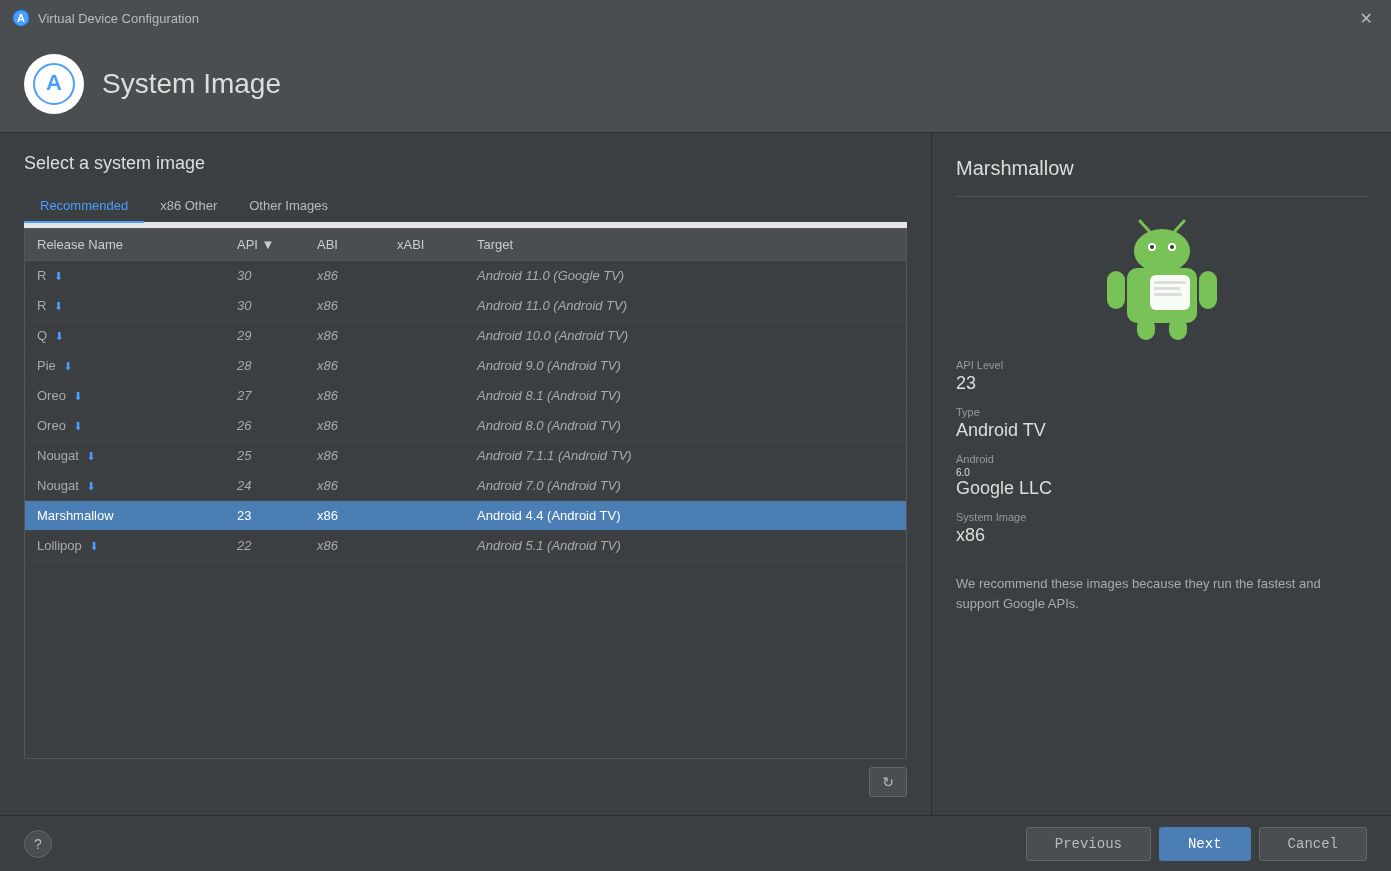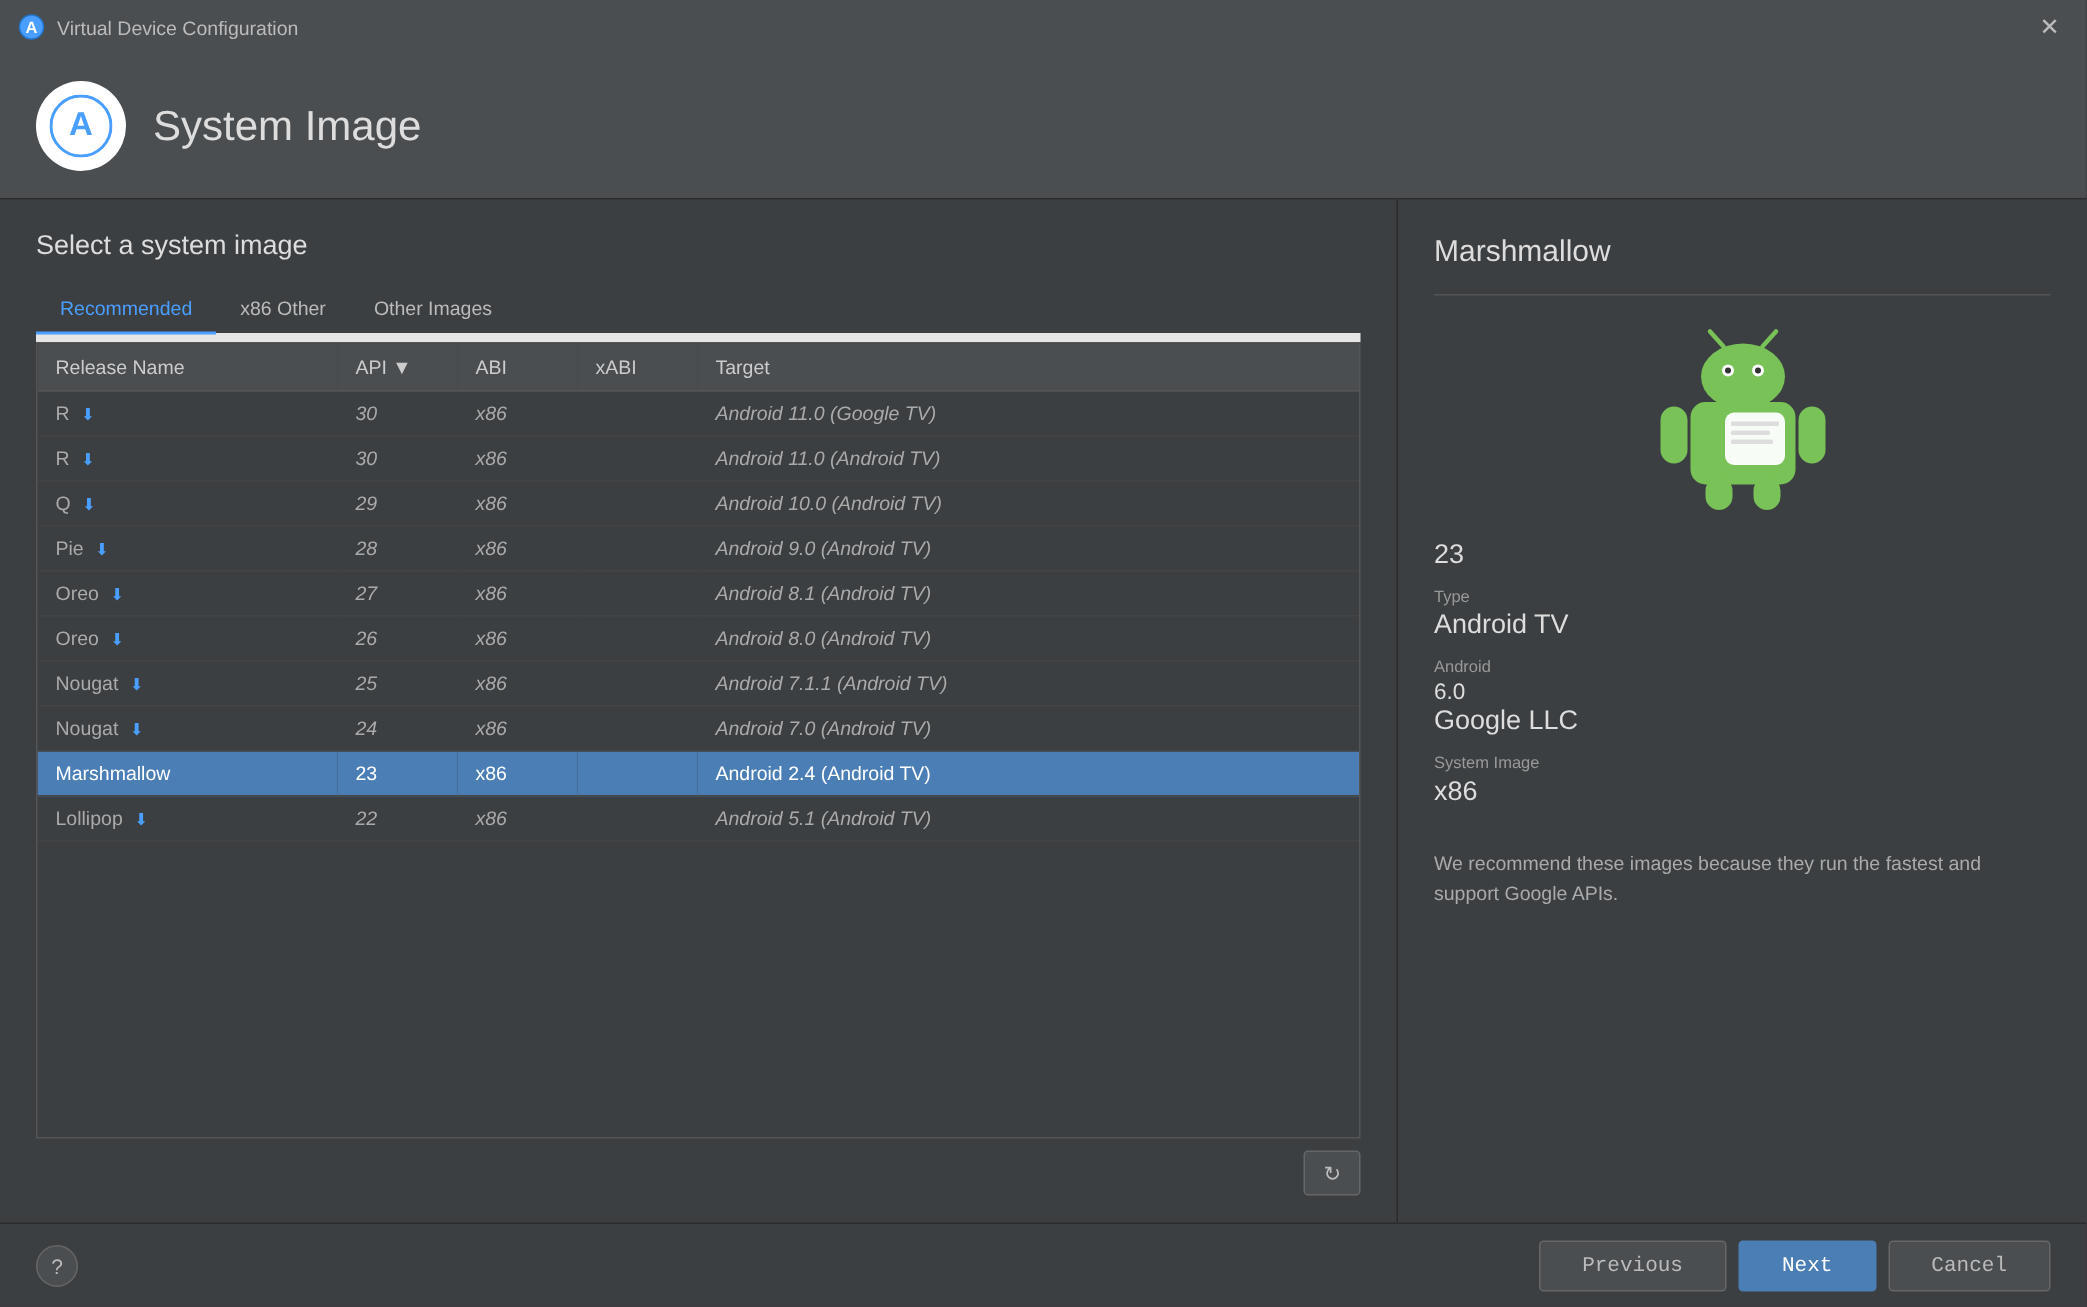--- a/index.html
+++ b/index.html
@@ -201,21 +201,21 @@
     }
     .detail-field {
       margin-bottom: 12px;
     }
     .detail-label {
       font-size: 11px;
       color: #999;
       margin-bottom: 2px;
     }
     .detail-value {
-      font-size: 15px;
+      font-size: 10px;
       color: #dddddd;
       font-weight: 500;
     }
     .detail-value.large { font-size: 18px; }
     .detail-recommendation {
       margin-top: 16px;
       font-size: 13px;
       color: #aaaaaa;
       line-height: 1.5;
     }
@@ -383,21 +383,21 @@
                 <td>24</td>
                 <td>x86</td>
                 <td></td>
                 <td>Android 7.0 (Android TV)</td>
               </tr>
               <tr class="selected">
                 <td>Marshmallow</td>
                 <td>23</td>
                 <td>x86</td>
                 <td></td>
-                <td>Android 2.4 (Android TV)</td>
+                <td>Android 4.4 (Android TV)</td>
               </tr>
               <tr>
                 <td>Lollipop <span class="download-icon">⬇</span></td>
                 <td>22</td>
                 <td>x86</td>
                 <td></td>
                 <td>Android 5.1 (Android TV)</td>
               </tr>
             </tbody>
         </table>
@@ -435,20 +435,21 @@
 
           <rect x="48" y="62" width="40" height="35" rx="6" fill="white" opacity="0.95"></rect>
 
           <rect x="52" y="68" width="32" height="3" rx="1" fill="#ddd"></rect>
           <rect x="52" y="74" width="26" height="3" rx="1" fill="#ddd"></rect>
           <rect x="52" y="80" width="28" height="3" rx="1" fill="#ddd"></rect>
         </svg>
       </div>
 
       <div class="detail-field">
+        <div class="detail-label">API Level</div>
         <div class="detail-value large">23</div>
       </div>
 
       <div class="detail-field">
         <div class="detail-label">Type</div>
         <div class="detail-value large">Android TV</div>
       </div>
 
       <div class="detail-field">
         <div class="detail-label">Android</div>

